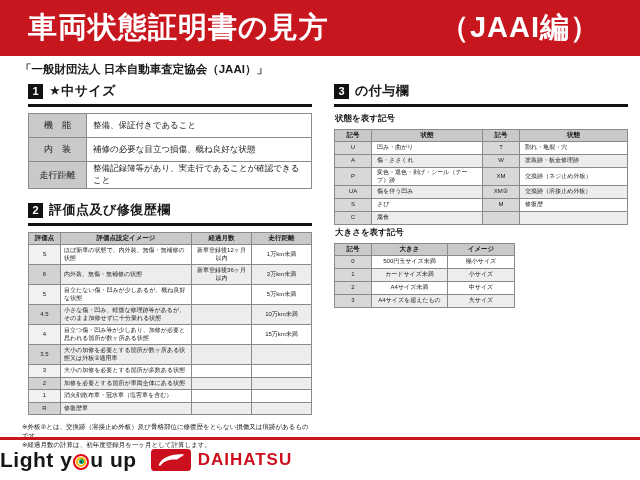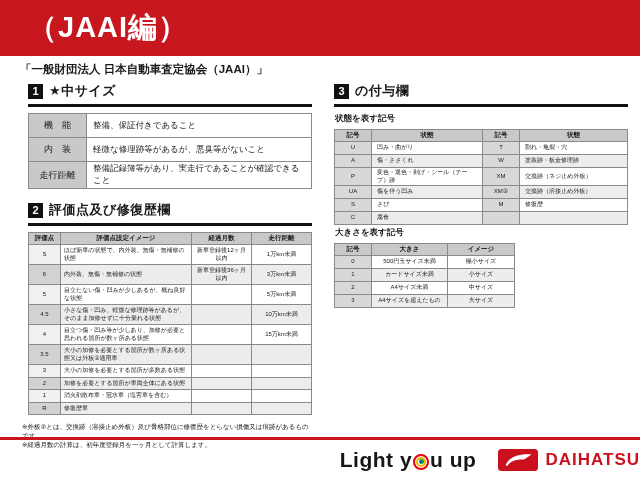--- a/index.html
+++ b/index.html
@@ -56,39 +56,40 @@
   .size-table td { text-align:center; }
   .size-table td:first-child { background:#d8d8d8; }
   .size-table tbody tr:nth-child(even) td:not(:first-child) { background:#ededed; }
 
   
   .footnotes { margin:7px 0 0 -6px; font-size:6.5px; line-height:9px; color:#111; }
 
   
   .red-rule { position:absolute; left:0; top:437px; width:640px; height:3px; background:#c8161e; }
   .footer { position:absolute; left:0; top:440px; width:640px; height:40px;
-    display:flex; align-items:center; justify-content:flex-end; gap:22px; }
+    display:flex; align-items:center; justify-content:flex-start; gap:14px; }
   .slogan { display:flex; align-items:center; font-size:21px; font-weight:bold;
     color:#161616; letter-spacing:0.5px; }
   .target-icon { width:16px; height:16px; border-radius:50%; border:2px solid #e60012;
     display:inline-flex; align-items:center; justify-content:center; margin:3px 1px 0 1px; }
   .target-icon .ring-y { width:10px; height:10px; border-radius:50%; border:2px solid #f0b500;
     display:inline-flex; align-items:center; justify-content:center; }
   .target-icon .dot-g { width:5px; height:5px; border-radius:50%; background:#00a160;
     display:inline-flex; align-items:center; justify-content:center; }
   .target-icon .dot-c { width:2px; height:2px; border-radius:50%; background:#233b8c; }
   .daihatsu { display:flex; align-items:center; gap:7px; }
   .brand { color:#cc0f1d; font-size:17px; font-weight:bold; letter-spacing:1px; }
 </style>
 </head>
 <body>
 
 <div class="page">
 
   <div class="banner">
+    <span>車両状態証明書の見方</span>
     <span>（JAAI編）</span>
   </div>
 
   <div class="subtitle">「一般財団法人 日本自動車査定協会（JAAI）」</div>
 
   <div class="columns">
 
     <div class="col-left">
       <div class="section-header">
         <span class="num-box">1</span>
@@ -99,21 +100,21 @@
             <col style="width:58px">
             <col>
           </colgroup>
         <tbody>
             <tr>
               <td>機　能</td>
               <td>整備、保証付きであること</td>
             </tr>
             <tr>
               <td>内　装</td>
-              <td>軽微な修理跡等があるが、悪臭等がないこと</td>
+              <td>補修の必要な目立つ損傷、概ね良好な状態</td>
             </tr>
             <tr>
               <td>走行距離</td>
               <td>整備記録簿等があり、実走行であることが確認できること</td>
             </tr>
           </tbody>
       </table>
 
       <div class="section-header mt">
         <span class="num-box">2</span>

